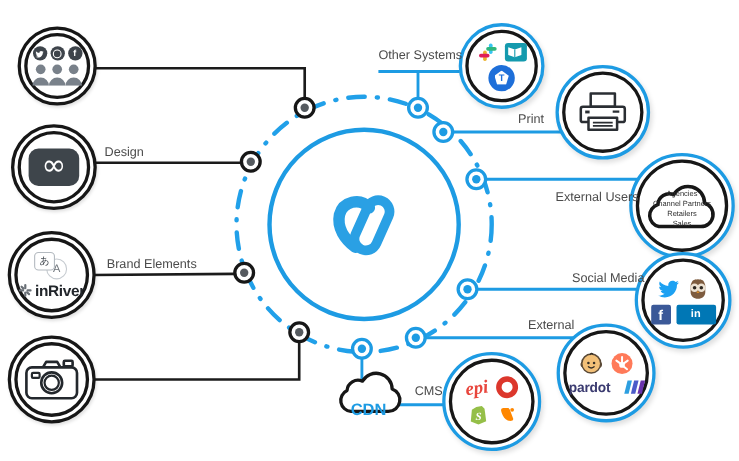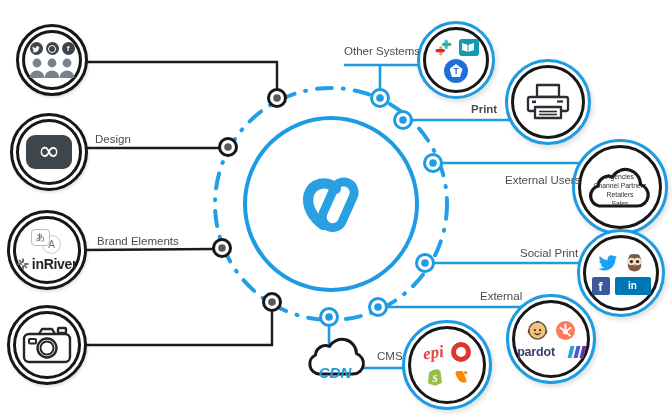--- a/index.html
+++ b/index.html
@@ -50,21 +50,21 @@
   .sitecore{width:20px;height:20px;border-radius:50%;border:5px solid #DC372C;box-sizing:border-box;}
   .epi{font-family:"Liberation Serif",serif;font-style:italic;font-weight:bold;font-size:17px;
        color:#E8453C;transform:rotate(-8deg);line-height:1;}
   .pardot{font-size:12.5px;font-weight:bold;color:#3b3b70;letter-spacing:-.2px;}
   .bar{width:4px;height:12px;transform:skewX(-14deg);display:inline-block;}
   
   .cloudtxt{position:absolute;inset:0;display:flex;flex-direction:column;align-items:center;
             justify-content:center;padding-top:7px;gap:1px;}
   .cloudtxt span{font-size:6.8px;color:#2f2f2f;line-height:1.2;}
   .cdn-label{position:absolute;left:306px;top:364px;width:58px;text-align:center;
-             font-size:15px;font-weight:bold;color:#1D9BE3;font-style:italic;}
+             font-size:15px;font-weight:bold;color:#1D9BE3;}
 </style>
 </head>
 <body>
 
 <div id="stage">
 
   <svg class="layer" width="672" height="419" viewBox="0 0 672 419">
 
     <g stroke="#1b1b1b" stroke-width="2.4" fill="none">
       <polyline points="84,62 277,62 277,90"></polyline>
@@ -335,19 +335,19 @@
         </svg>
       </div>
     </div>
   </div>
 
   <div class="cdn-label">CDN</div>
 
   <div class="lbl" style="left:95px;top:133px;">Design</div>
   <div class="lbl" style="left:97px;top:235px;">Brand Elements</div>
   <div class="lbl" style="left:344px;top:45px;">Other Systems</div>
-  <div class="lbl" style="left:471px;top:103px;font-weight:bold;">Print</div>
+  <div class="lbl" style="left:471px;top:103px;">Print</div>
   <div class="lbl" style="left:505px;top:146px;margin-top:28px;">External Users</div>
-  <div class="lbl" style="left:520px;top:247px;">Social Print</div>
+  <div class="lbl" style="left:520px;top:247px;">Social Media</div>
   <div class="lbl" style="left:480px;top:290px;">External</div>
   <div class="lbl" style="left:377px;top:350px;">CMS</div>
 
 </div>
 
 </body></html>

